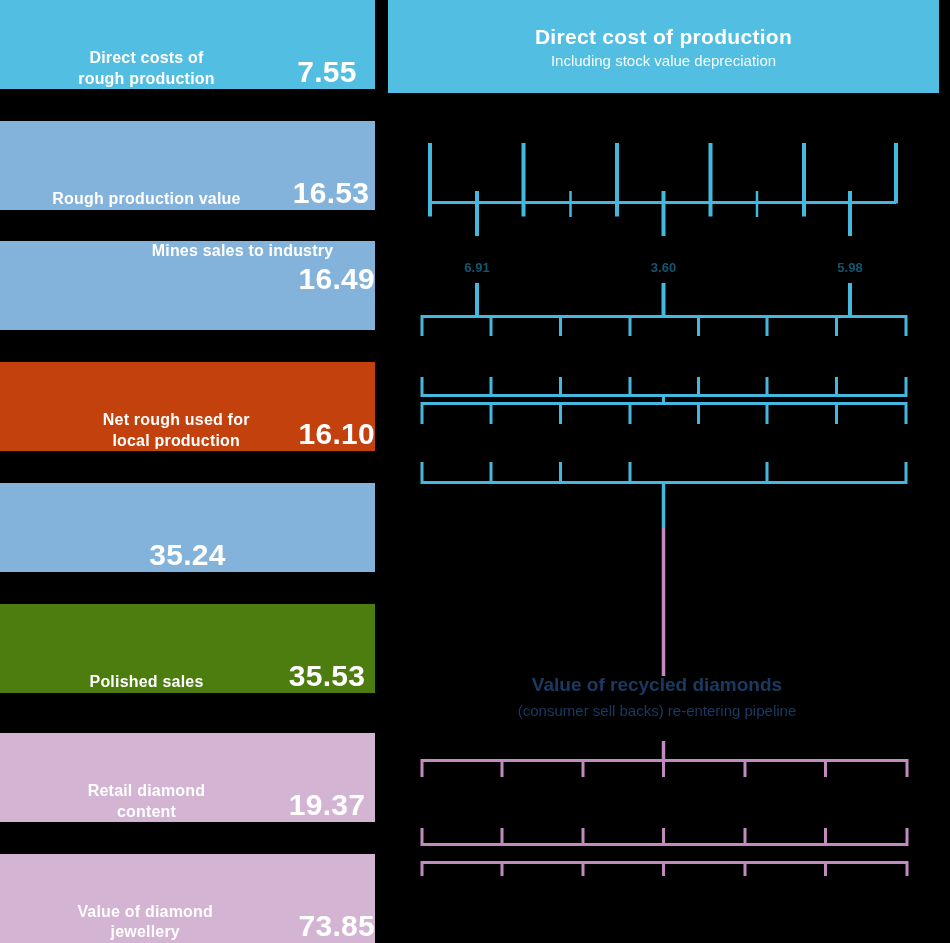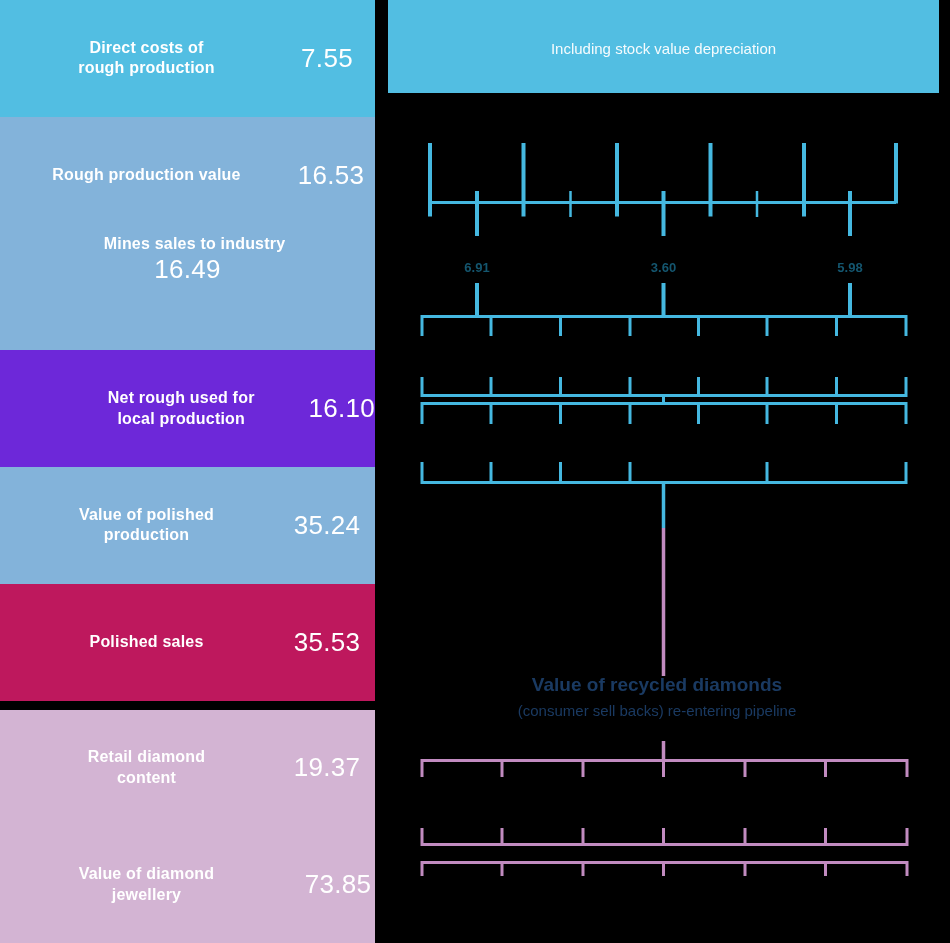--- a/index.html
+++ b/index.html
@@ -2,24 +2,24 @@
 <html style="--background: #000000; --box_cyan: #52bee2; --box_blue: #83b3da; --box_purple: #a86ba5; --box_pink: #d3b4d3; --line_cyan: #45b8e0; --line_purple: #c18bc0; --num_teal: #14566f; --navy: #1a3a62; --text_white: #ffffff;"><head>
 <meta charset="utf-8">
 <style>
   html,body{margin:0;padding:0;}
   body{width:950px;height:943px;font-family:"Liberation Sans",sans-serif;}
   #canvas{position:relative;width:950px;height:943px;overflow:hidden;}
 
   
   .left-col{position:absolute;left:0;top:0;width:375px;height:943px;
     display:flex;flex-direction:column;justify-content:space-between;}
-  .stage-row{height:117px;display:flex;align-items:center;color:#fff;}
+  .stage-row{height:89px;display:flex;align-items:flex-end;color:#fff;}
   .stage-label{width:265px;margin-left:14px;text-align:center;
     font-size:16px;font-weight:bold;line-height:1.28;white-space:pre-line;letter-spacing:.2px;}
-  .stage-value{flex:1;text-align:center;font-size:26px;font-weight:normal;letter-spacing:.3px;}
+  .stage-value{flex:1;text-align:center;font-size:30px;font-weight:bold;letter-spacing:.3px;}
 
   
   .right-header{position:absolute;left:388px;top:0;width:551px;height:93px;
     display:flex;flex-direction:column;align-items:center;justify-content:center;color:#fff;}
   .rh-title{font-size:21px;font-weight:bold;letter-spacing:.3px;}
   .rh-sub{font-size:15px;margin-top:3px;opacity:.95;}
 
   
   .diagram{position:absolute;left:0;top:0;width:950px;height:943px;}
   .ln{fill:none;stroke:var(--line_cyan);}
@@ -51,52 +51,51 @@
     <div class="stage-row" style="background-color: rgb(131, 179, 218); gap: 8px;">
       <div class="stage-label">Rough production value</div>
       <div class="stage-value">16.53</div>
     </div>
 
     <div class="stage-row" style="background-color: rgb(131, 179, 218); flex-direction: column;">
       <div class="stage-label">Mines sales to industry</div>
       <div class="stage-value">16.49</div>
     </div>
 
-    <div class="stage-row" style="background-color: #6d28d9; padding-left: 40px;">
+    <div class="stage-row" style="background-color: #c2410c; padding-left: 40px;">
       <div class="stage-label">Net rough used for
 local production</div>
       <div class="stage-value">16.10</div>
     </div>
 
     <div class="stage-row" style="background-color: rgb(131, 179, 218);">
-      <div class="stage-label">Value of polished
-production</div>
       <div class="stage-value">35.24</div>
     </div>
 
-    <div class="stage-row" style="background-color: #be185d;">
+    <div class="stage-row" style="background-color: #4d7c0f;">
       <div class="stage-label">Polished sales</div>
       <div class="stage-value">35.53</div>
     </div>
 
 
     <div class="stage-row" style="background-color: rgb(211, 180, 211); margin-top: 9px;">
       <div class="stage-label">Retail diamond
 content</div>
       <div class="stage-value">19.37</div>
     </div>
 
     <div class="stage-row" style="background-color: rgb(211, 180, 211); gap: 22px;">
       <div class="stage-label">Value of diamond
 jewellery</div>
       <div class="stage-value">73.85</div>
     </div>
   </div>
 
   <div class="right-header" style="background-color: rgb(82, 190, 226);">
+    <div class="rh-title">Direct cost of production</div>
     <div class="rh-sub">Including stock value depreciation</div>
   </div>
 
   <svg class="diagram" viewBox="0 0 950 943" xmlns="http://www.w3.org/2000/svg">
 
     <g>
       <path class="ln lw4" d="M430 143V216.5 M523.5 143V216.5 M617 143V216.5 M710.5 143V216.5 M804 143V216.5 M896 143V203.5"></path>
       <path class="ln lw3" d="M430 202.5H896"></path>
       <path class="ln lw25" d="M570.5 191V217 M757 191V217"></path>
       <path class="ln lw4" d="M477 191V236 M663.5 191V236 M850 191V236"></path>

